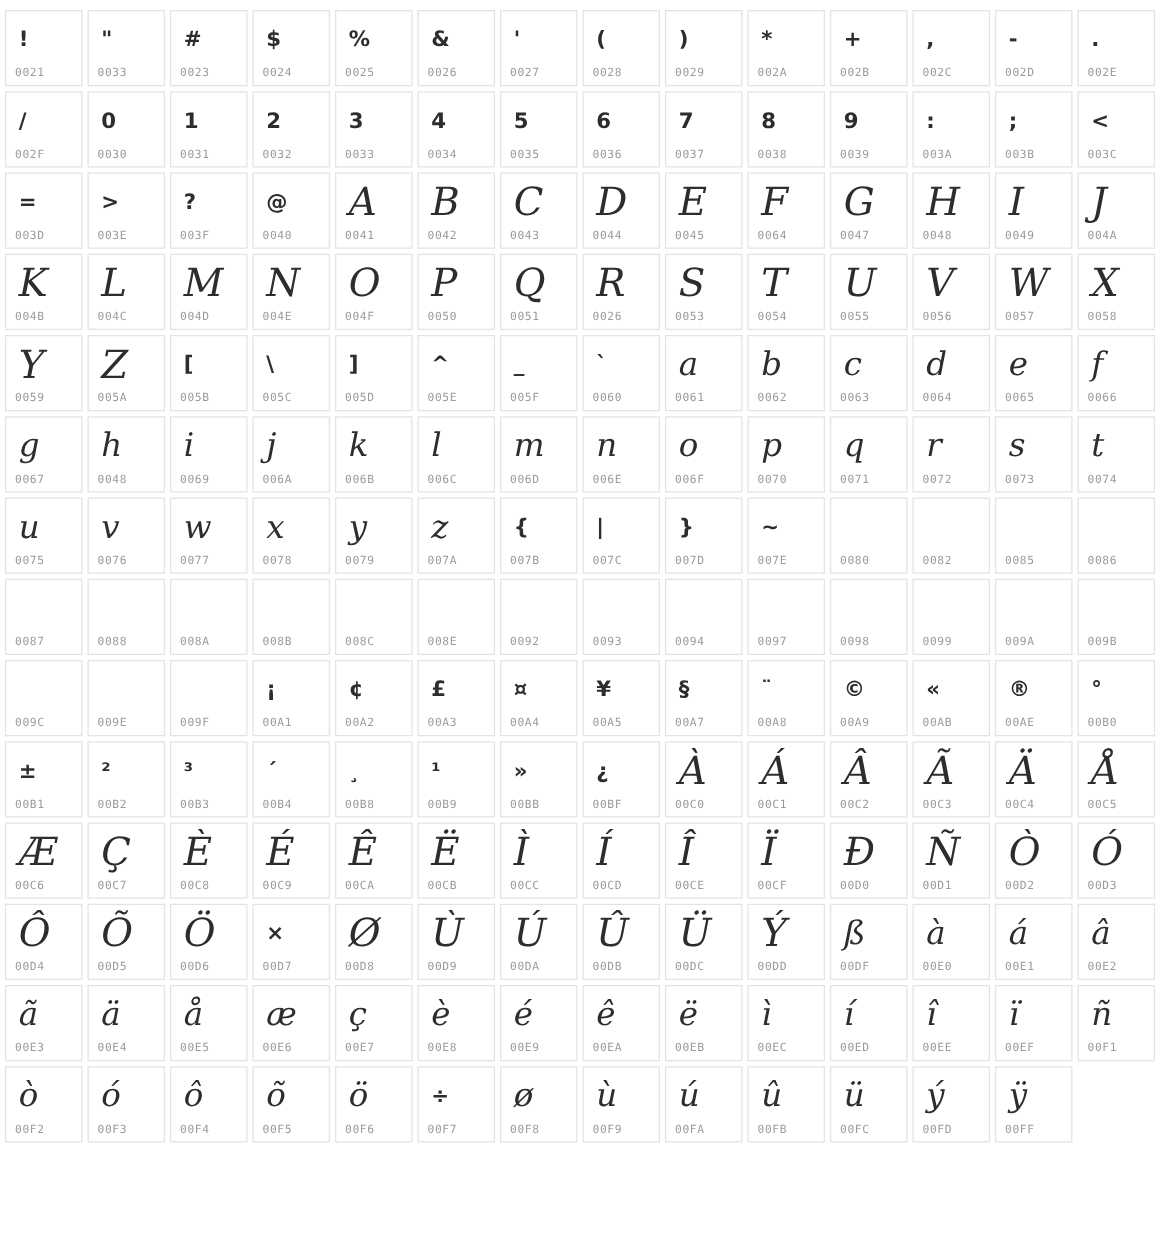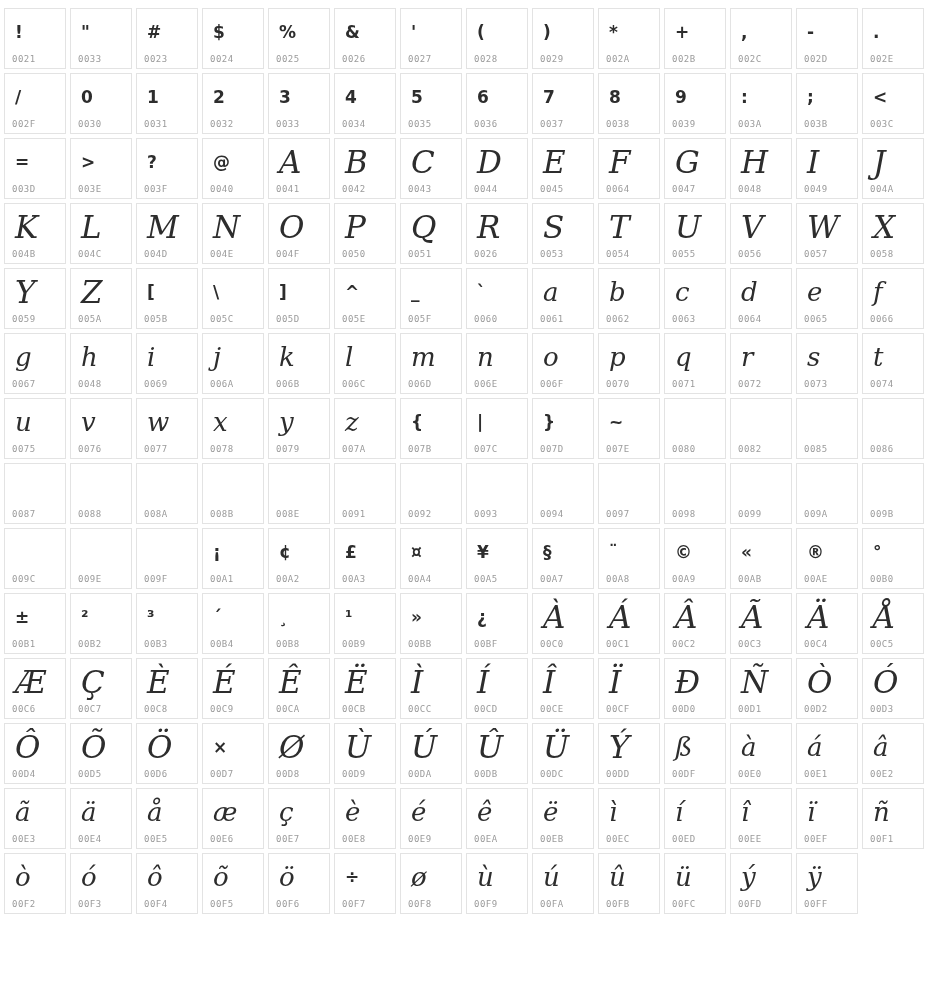--- a/index.html
+++ b/index.html
@@ -570,30 +570,30 @@
   <div class="cell">
     <span class="glyph plain"></span>
     <span class="cp">008A</span>
   </div>
 
   <div class="cell">
     <span class="glyph plain"></span>
     <span class="cp">008B</span>
   </div>
 
+  <div class="cell">
+    <span class="glyph plain"></span>
+    <span class="cp">008C</span>
+  </div>
 
   <div class="cell">
     <span class="glyph plain"></span>
     <span class="cp">008E</span>
   </div>
 
-  <div class="cell">
-    <span class="glyph plain"></span>
-    <span class="cp">0091</span>
-  </div>
 
   <div class="cell">
     <span class="glyph plain"></span>
     <span class="cp">0092</span>
   </div>
 
   <div class="cell">
     <span class="glyph plain"></span>
     <span class="cp">0093</span>
   </div>

